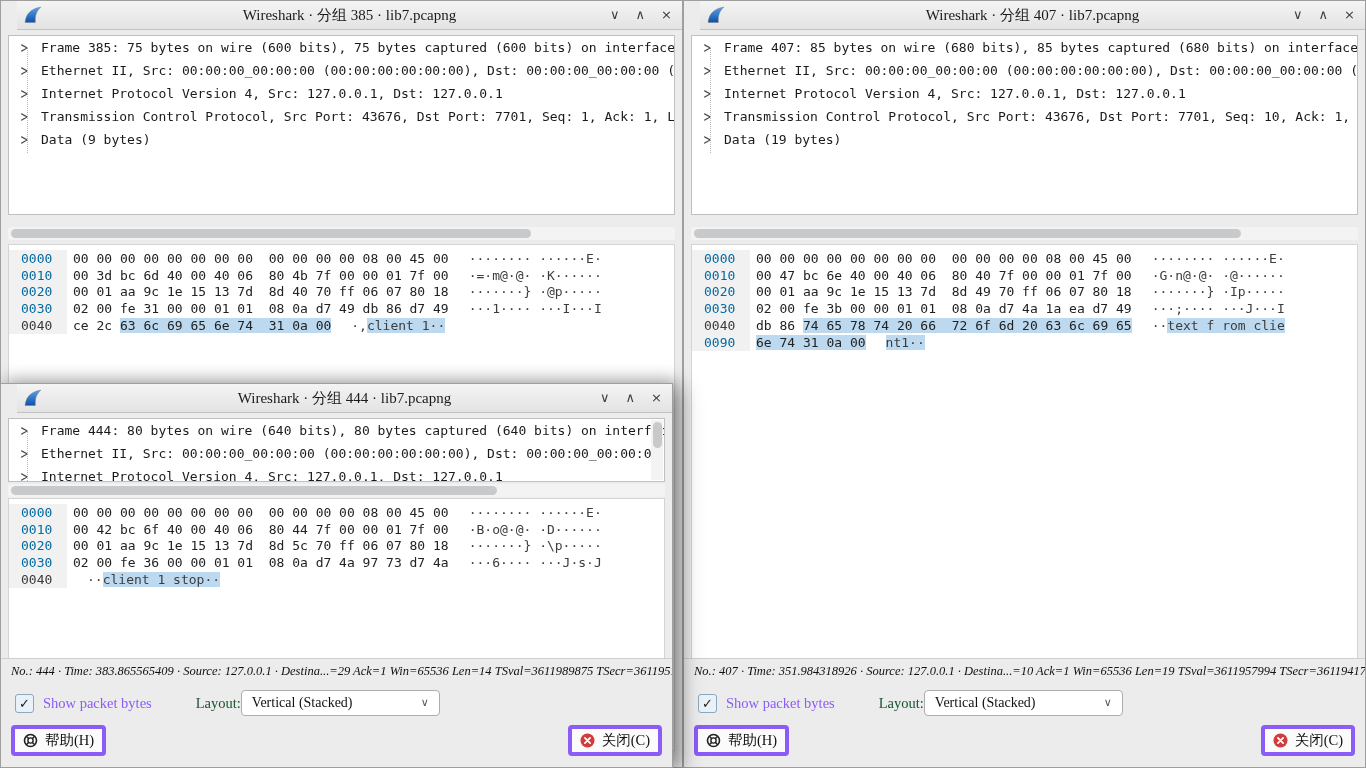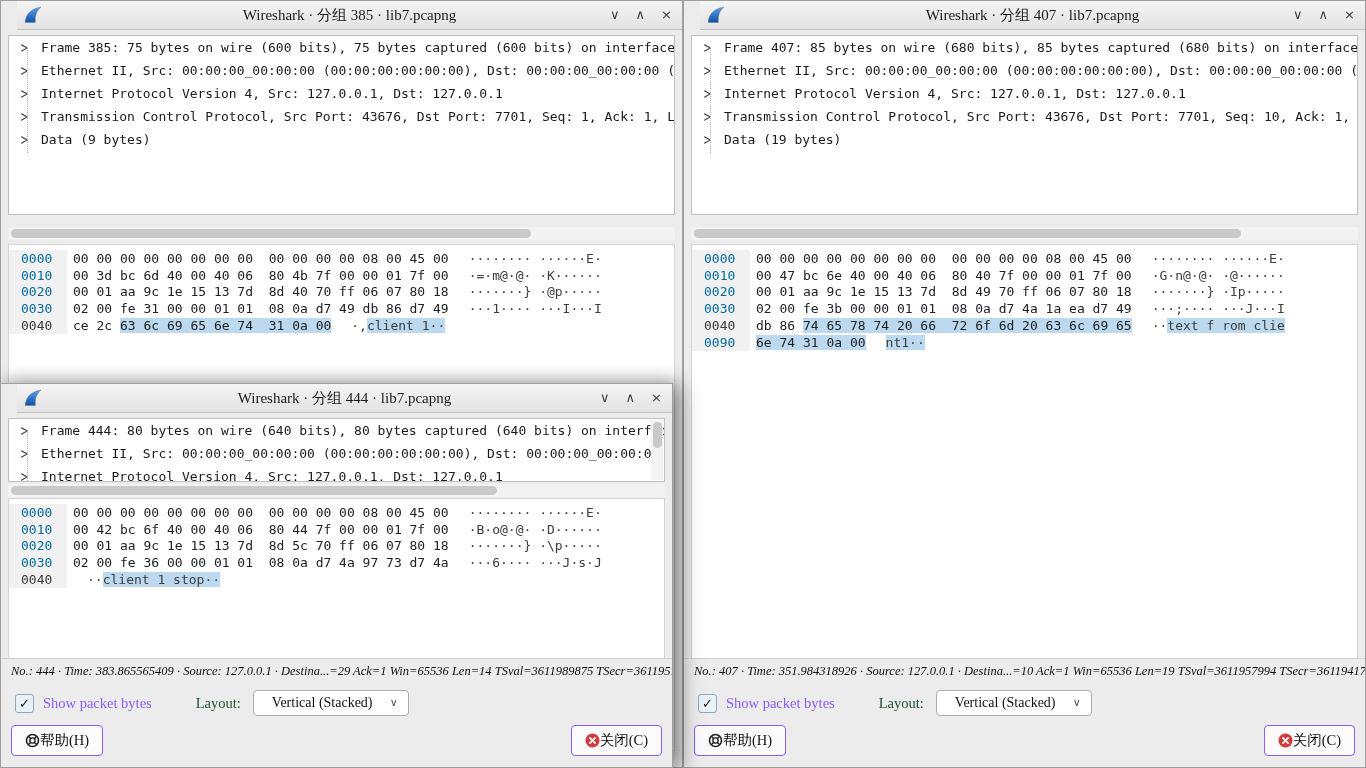--- a/index.html
+++ b/index.html
@@ -64,30 +64,30 @@
   #win407 .statusline{top:657px;}
   #win444 .statusline{top:274px;}
   .ctrlrow{position:absolute;left:0;right:0;display:flex;align-items:center;height:32px;}
   #win407 .ctrlrow{top:686px;}
   #win444 .ctrlrow{top:303px;}
   .cb{width:17px;height:17px;margin-left:14px;background:#e9f1f9;border:1px solid #8aa8c0;
       border-radius:3px;display:flex;align-items:center;justify-content:center;flex:none;}
   .check{font-family:"DejaVu Sans",sans-serif;font-size:13px;font-weight:bold;color:#1a1a1a;line-height:1;}
   .cblabel{font-size:14.5px;color:#8b5cf6;margin-left:9px;}
   .laylabel{font-size:14.5px;color:#14532d;margin-left:44px;}
-  .select{margin-left:12px;width:156px;height:26px;background:#fff;border:1px solid #adadad;
-          border-radius:4px;display:flex;align-items:center;padding-left:18px;box-sizing:border-box;
+  .select{width:199px;height:26px;background:#fff;border:1px solid #adadad;
+          border-radius:4px;display:flex;align-items:center;padding-left:10px;box-sizing:border-box;
           font-size:14px;color:#111;position:relative;}
   .selchev{position:absolute;right:10px;top:5px;font-family:"DejaVu Sans",sans-serif;
            font-size:11px;color:#555;}
   .btnrow{position:absolute;left:10px;right:10px;display:flex;justify-content:space-between;}
   #win407 .btnrow{top:724px;}
   #win444 .btnrow{top:341px;}
-  .btn{display:flex;align-items:center;height:31px;padding:0 13px;
-       background:#fbfbfb;border:1px solid #8b5cf6;border-radius:4px;
+  .btn{display:flex;align-items:center;gap:7px;height:31px;padding:0 8px;
+       background:#fbfbfb;border:4px solid #8b5cf6;border-radius:4px;
        font-family:"Liberation Serif","DejaVu Serif",serif;font-size:14.5px;color:#111;}
   .btn.right{margin-left:auto;justify-content:space-between;}
   svg{display:block;}
 </style>
 </head>
 <body>
 
 <svg width="0" height="0" style="position:absolute">
   <defs>
     <linearGradient id="fing" x1="0" y1="0" x2="0" y2="1">

